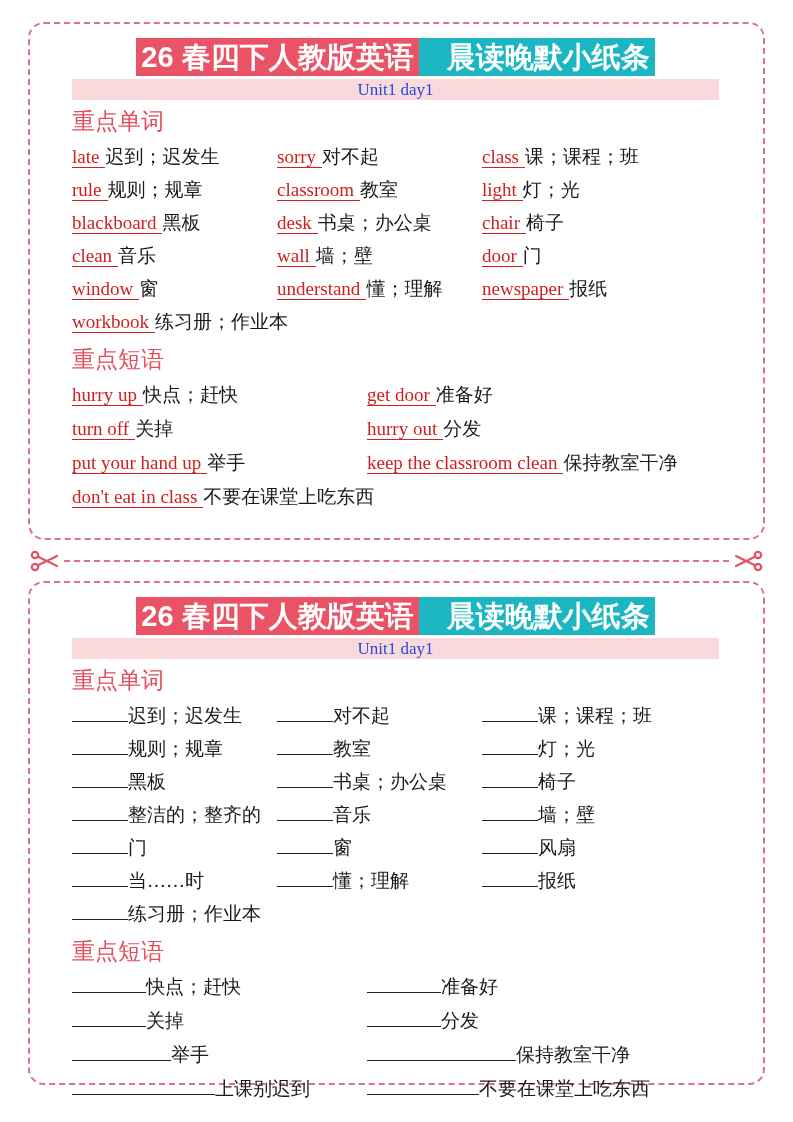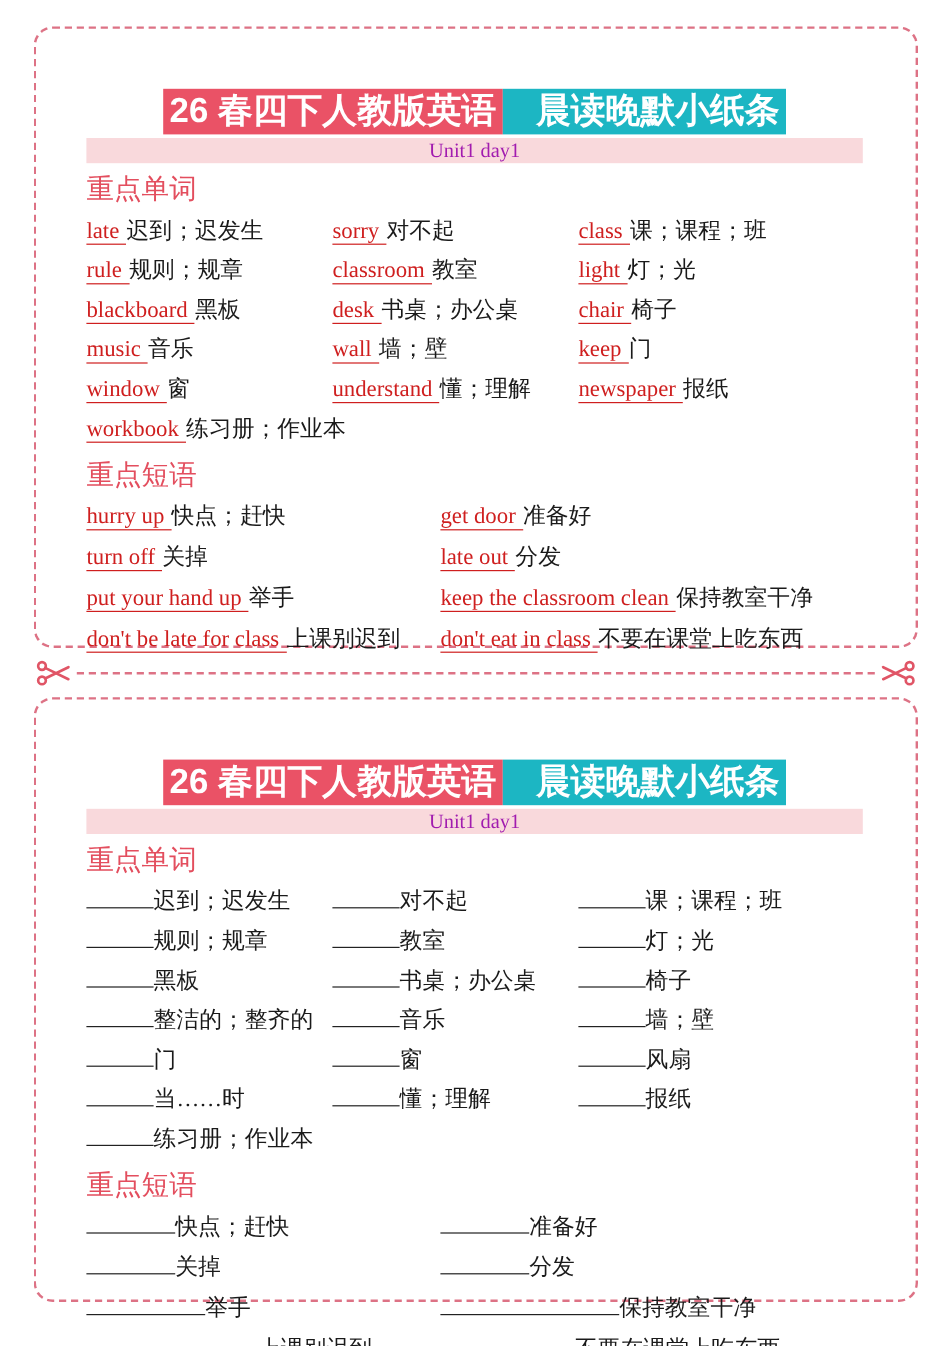--- a/index.html
+++ b/index.html
@@ -30,31 +30,31 @@
   .card.bottom{height:504px;}
   .banner{
     text-align:center;
     font-family:"Liberation Sans","DejaVu Sans",sans-serif;
     font-weight:700;
     font-size:29px;
     line-height:38px;
     white-space:nowrap;
     margin-top:2px;
   }
-  .banner .seg{display:inline-block;color:#ffffff;padding:0 5px;margin-top:36px;}
+  .banner .seg{display:inline-block;color:#ffffff;padding:0 5px;}
   .banner .seg.red{background:var(--banner-red);}
   .banner .seg.teal{background:var(--banner-teal);padding-left:28px;}
   .unitbar{
     margin-top:3px;
     background:var(--subtitle-bg);
     text-align:center;
     font-size:17px;
     line-height:21px;
     height:21px;
-    color:#a21caf;
+    color:#1d4ed8;
   }
   .section-heading{
     font-family:"Liberation Sans","DejaVu Sans",sans-serif;
     font-weight:400;
     font-size:23px;
     color:var(--heading-red);
     margin:7px 0 5px 0;
     line-height:28px;
   }
   .word-grid{
@@ -110,37 +110,36 @@
   <div class="word-grid">
       <div class="word-item"><span class="en">late</span><span class="zh">迟到；迟发生</span></div>
       <div class="word-item"><span class="en">sorry</span><span class="zh">对不起</span></div>
       <div class="word-item"><span class="en">class</span><span class="zh">课；课程；班</span></div>
       <div class="word-item"><span class="en">rule</span><span class="zh">规则；规章</span></div>
       <div class="word-item"><span class="en">classroom</span><span class="zh">教室</span></div>
       <div class="word-item"><span class="en">light</span><span class="zh">灯；光</span></div>
       <div class="word-item"><span class="en">blackboard</span><span class="zh">黑板</span></div>
       <div class="word-item"><span class="en">desk</span><span class="zh">书桌；办公桌</span></div>
       <div class="word-item"><span class="en">chair</span><span class="zh">椅子</span></div>
-      <div class="word-item"><span class="en">music</span><span class="zh">音乐</span></div>
+      <div class="word-item"><span class="en">clean</span><span class="zh">音乐</span></div>
       <div class="word-item"><span class="en">wall</span><span class="zh">墙；壁</span></div>
-      <div class="word-item"><span class="en">keep</span><span class="zh">门</span></div>
+      <div class="word-item"><span class="en">door</span><span class="zh">门</span></div>
       <div class="word-item"><span class="en">window</span><span class="zh">窗</span></div>
       <div class="word-item"><span class="en">understand</span><span class="zh">懂；理解</span></div>
       <div class="word-item"><span class="en">newspaper</span><span class="zh">报纸</span></div>
       <div class="word-item"><span class="en">workbook</span><span class="zh">练习册；作业本</span></div>
     </div>
   <div class="section-heading">重点短语</div>
   <div class="phrase-grid">
       <div class="phrase-item"><span class="en">hurry up</span><span class="zh">快点；赶快</span></div>
       <div class="phrase-item"><span class="en">get door</span><span class="zh">准备好</span></div>
       <div class="phrase-item"><span class="en">turn off</span><span class="zh">关掉</span></div>
-      <div class="phrase-item"><span class="en">late out</span><span class="zh">分发</span></div>
+      <div class="phrase-item"><span class="en">hurry out</span><span class="zh">分发</span></div>
       <div class="phrase-item"><span class="en">put your hand up</span><span class="zh">举手</span></div>
       <div class="phrase-item"><span class="en">keep the classroom clean</span><span class="zh">保持教室干净</span></div>
-      <div class="phrase-item"><span class="en">don't be late for class</span><span class="zh">上课别迟到</span></div>
       <div class="phrase-item"><span class="en">don't eat in class</span><span class="zh">不要在课堂上吃东西</span></div>
     </div>
 </section>
 
 <div class="cut-line">
   <svg class="scissors" width="30" height="24" viewBox="0 0 30 24">
     <g stroke="#e05566" stroke-width="2.2" fill="none" stroke-linecap="round">
       <circle cx="5" cy="6" r="3.2"></circle>
       <circle cx="5" cy="18" r="3.2"></circle>
       <line x1="7.6" y1="7.6" x2="27" y2="17"></line>

